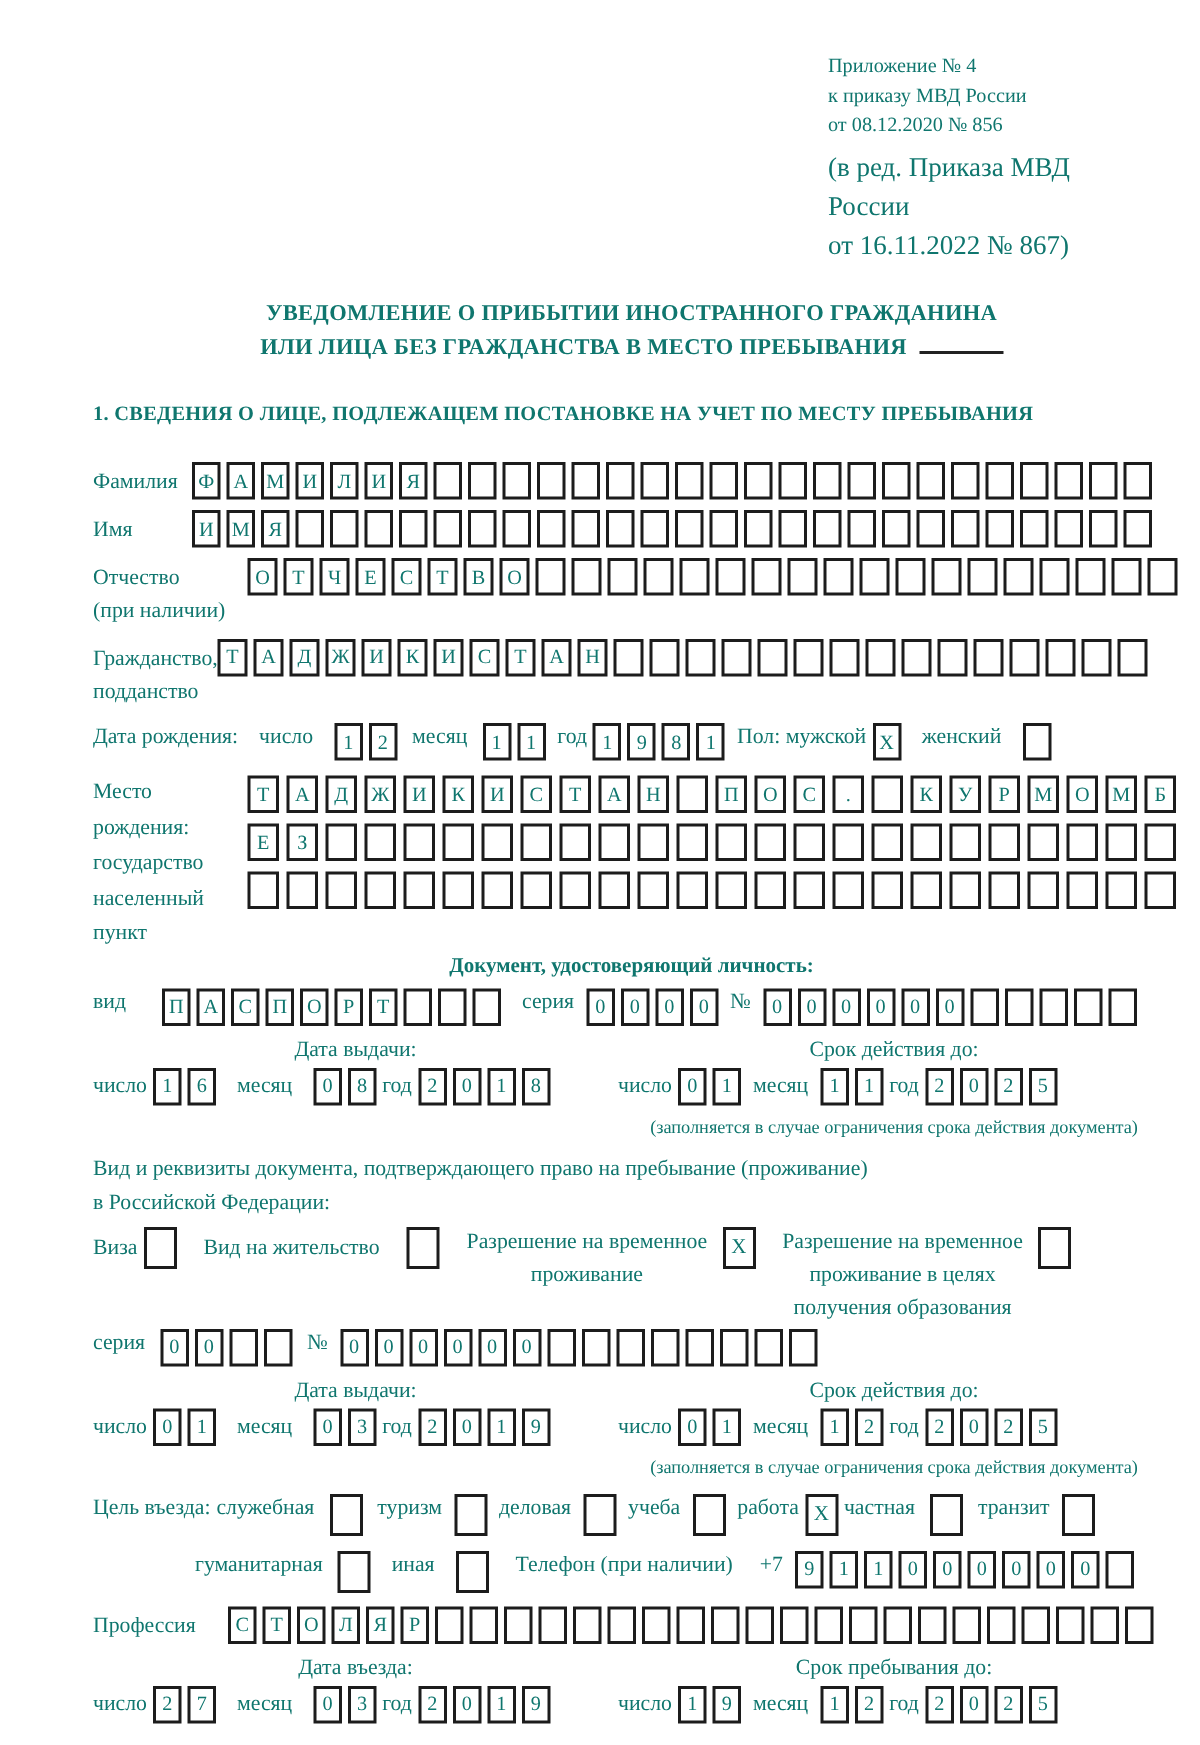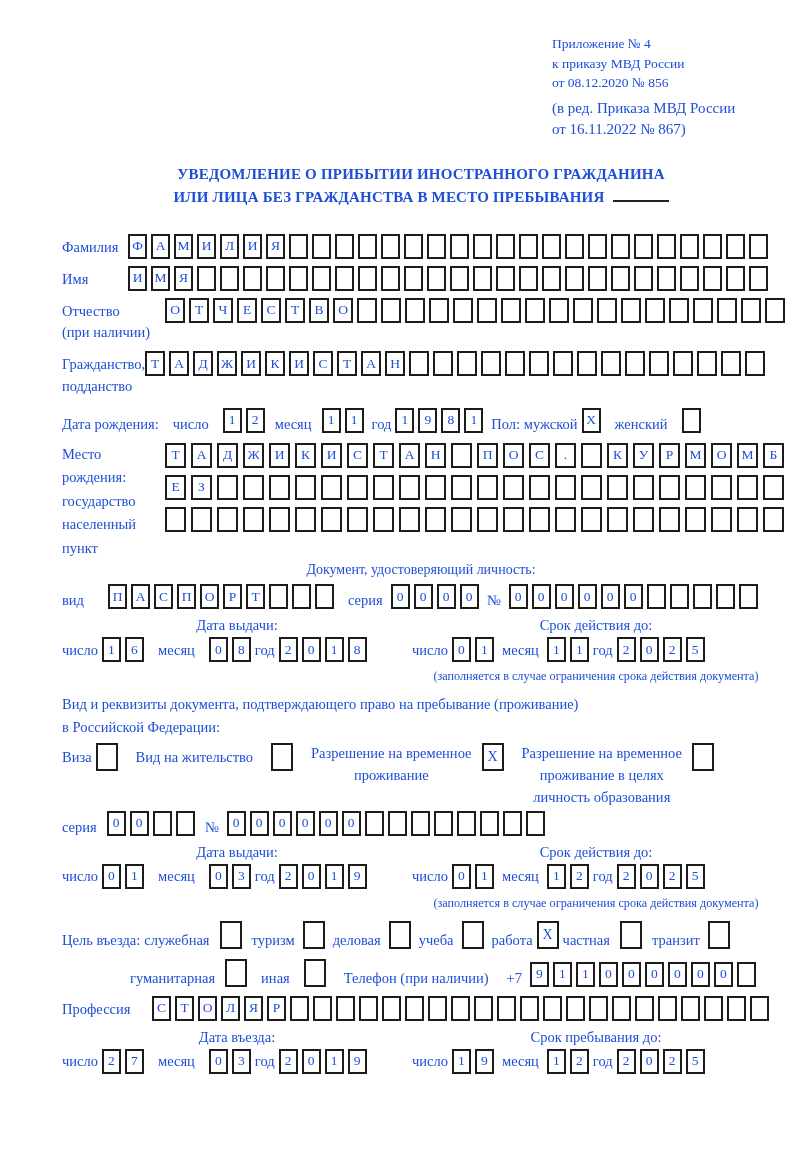--- a/index.html
+++ b/index.html
@@ -1,26 +1,26 @@
 <!DOCTYPE html>
 <html><head>
 <meta charset="utf-8">
 <style>
   html,body { margin:0; padding:0; background:#ffffff; }
   .page {
     width:800px; height:1163px; box-sizing:border-box;
-    background:#ffffff; color:#1d4ed8;
+    background:#ffffff; color:#0f766e;
     font-family:"Liberation Serif","DejaVu Serif",serif;
     padding:34px 20px 10px 62px;
     overflow:hidden;
     position:relative;
   }
   
   .header-block { margin-left:auto; margin-right:28px; width:200px; font-size:13.5px; line-height:1.45; }
-  .header-block .rev { font-size:15px; margin-top:5px; line-height:1.45; }
+  .header-block .rev { font-size:18px; margin-top:5px; line-height:1.45; }
   .forma { text-align:right; margin:16px 38px 0 0; font-weight:bold; font-size:15px; letter-spacing:.5px; }
   .title { text-align:center; font-weight:bold; font-size:15px; margin-top:22px; line-height:1.55; letter-spacing:.2px; }
   .title .blank { display:inline-block; width:56px; border-bottom:2px solid #222; height:13px; margin-left:8px; }
   .section-heading { font-weight:bold; font-size:13.6px; margin-top:24px; letter-spacing:.2px; }
 
   
   .frow { display:flex; align-items:flex-start; margin-top:7px; }
   .lbl { font-size:14.5px; line-height:1.25; flex-shrink:0; }
   .lbl2 { font-size:14.5px; line-height:1.5; flex-shrink:0; }
   .cellrow { display:flex; gap:4px; flex-wrap:nowrap; }
@@ -33,30 +33,30 @@
   .w20 .cell { width:20px; }
   .w21 .cell { width:21px; }
   .w21 { gap:5px; }
   .cbx .cell { width:22px; height:28px; font-size:14px; }
 
   .lab-surname { width:66px; padding-top:4px; }
   .lab-wide { width:103px; padding-top:3px; }
   .lab-cit { width:83px; padding-top:3px; }
 
   
-  .inline-row { display:flex; align-items:flex-end; margin-top:10px; }
+  .inline-row { display:flex; align-items:flex-start; margin-top:10px; }
   .inline-row .lbl { padding-top:0; }
   .gap4 { width:4px; } .gap8 { width:8px; } .gap10 { width:10px; } .gap14 { width:14px; } .gap18 { width:18px; }
 
   
   .bp-row { display:flex; margin-top:10px; }
   .bp-labels { width:103px; flex-shrink:0; font-size:14.5px; line-height:1.62; }
   .bp-cells > .cellrow { margin-bottom:7px; }
 
-  .center-bold { text-align:center; font-weight:normal; font-size:14px; margin-top:2px; }
+  .center-bold { text-align:center; font-weight:bold; font-size:14px; margin-top:2px; }
 
   
   .date-row { display:flex; margin-top:8px; }
   .date-col-l { width:350px; flex-shrink:0; }
   .date-col-r { flex:1; }
   .date-head { text-align:center; font-size:14.5px; margin-bottom:3px; }
   .date-fields { display:flex; align-items:center; }
   .note { font-size:12.2px; text-align:center; margin-top:7px; }
 
   .plain-text { font-size:14.5px; margin-top:9px; line-height:1.6; }
@@ -80,20 +80,21 @@
       <div>от 16.11.2022 № 867)</div>
     </div>
   </div>
 
 
   <div class="title">
     <div>УВЕДОМЛЕНИЕ О ПРИБЫТИИ ИНОСТРАННОГО ГРАЖДАНИНА</div>
     <div><span>ИЛИ ЛИЦА БЕЗ ГРАЖДАНСТВА В МЕСТО ПРЕБЫВАНИЯ</span><span class="blank"></span></div>
   </div>
 
+  <div class="section-heading">1. СВЕДЕНИЯ О ЛИЦЕ, ПОДЛЕЖАЩЕМ ПОСТАНОВКЕ НА УЧЕТ ПО МЕСТУ ПРЕБЫВАНИЯ</div>
 
   <div class="frow" style="margin-top:24px;">
     <div class="lbl lab-surname">Фамилия</div>
     <div class="cellrow">
         <div class="cell">Ф</div>
         <div class="cell">А</div>
         <div class="cell">М</div>
         <div class="cell">И</div>
         <div class="cell">Л</div>
         <div class="cell">И</div>
@@ -477,21 +478,21 @@
       <div>проживание</div>
     </div>
       <span class="gap10"></span>
     <div class="cellrow cbx">
         <div class="cell">X</div>
       </div>
       <span class="gap18"></span>
     <div class="permit-lab">
       <div>Разрешение на временное</div>
       <div>проживание в целях</div>
-      <div>личность образования</div>
+      <div>получения образования</div>
     </div>
       <span class="gap10"></span>
     <div class="cellrow cbx">
         <div class="cell"></div>
       </div>
   </div>
 
   <div class="inline-row" style="margin-top:2px;">
     <span class="lbl">серия</span>
       <span class="gap10"></span>

